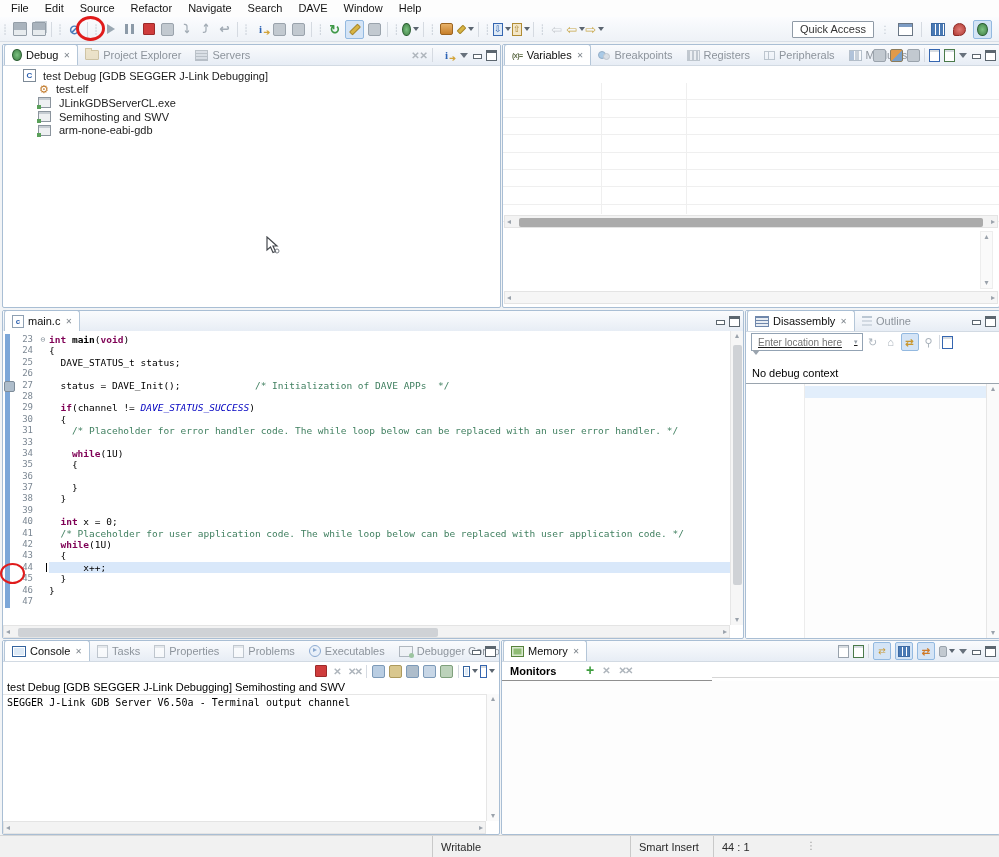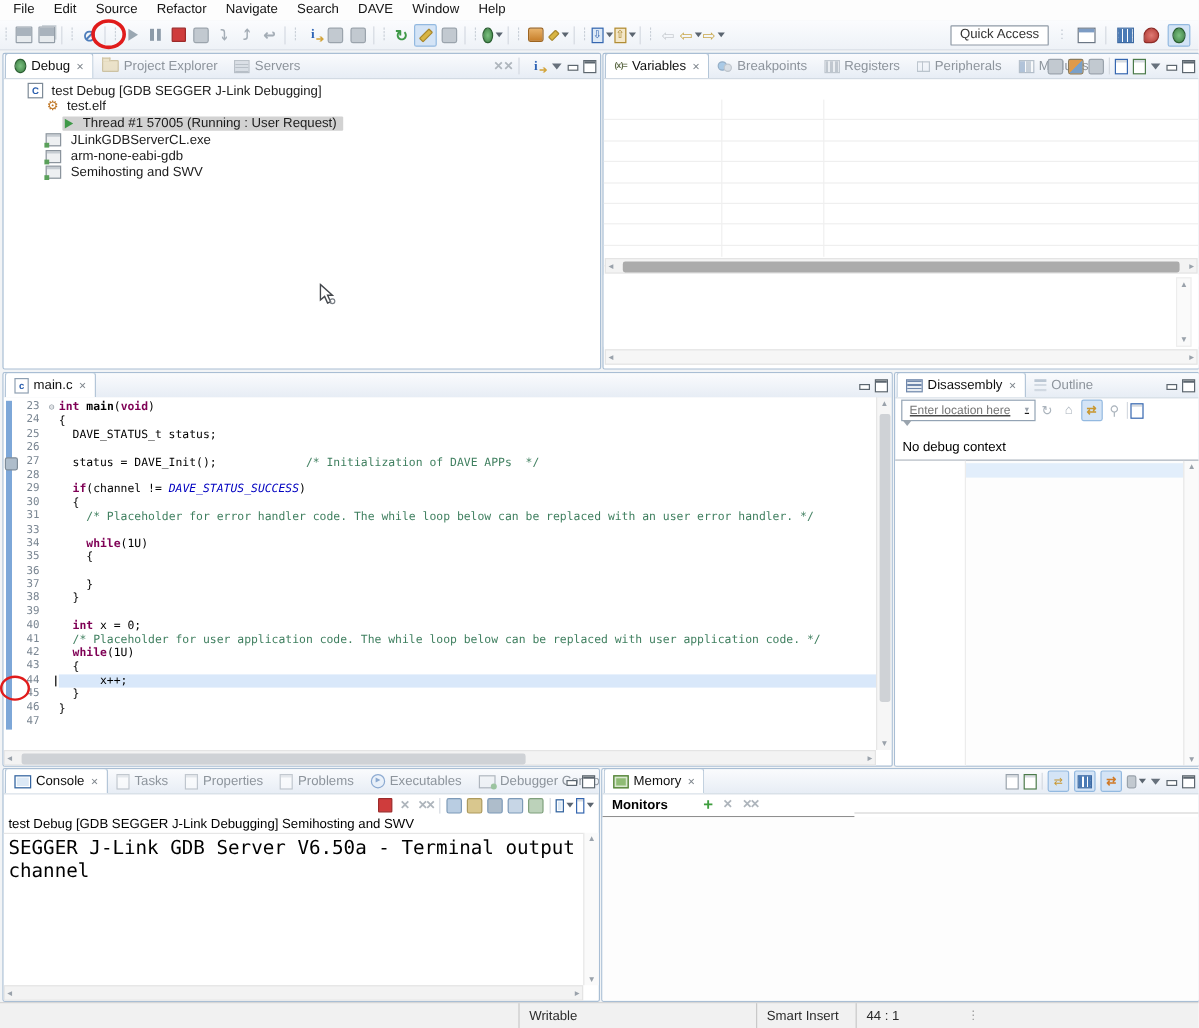--- a/index.html
+++ b/index.html
@@ -308,50 +308,42 @@
           </span>
         </div>
         <div class="trow">
           <span class="tspace" style="width: 20px;"></span>
           <span class="texp"></span>
           <span class="selwrap">
             <span class="ti-elf">⚙</span>
             <span class="lbl">test.elf</span>
           </span>
         </div>
-        <div class="trow sel">
-          <span class="tspace" style="width: 36px;"></span>
-          <span class="tspace" style="width: 11px;"></span>
-          <span class="selwrap">
-            <span class="ti-thread"></span>
-            <span class="lbl">Thread #1 57005 (Running : User Request)</span>
-          </span>
-        </div>
         <div class="trow">
           <span class="tspace" style="width: 20px;"></span>
           <span class="tspace" style="width: 11px;"></span>
           <span class="selwrap">
             <span class="ti-proc"></span>
             <span class="lbl">JLinkGDBServerCL.exe</span>
           </span>
         </div>
         <div class="trow">
           <span class="tspace" style="width: 20px;"></span>
           <span class="tspace" style="width: 11px;"></span>
           <span class="selwrap">
             <span class="ti-proc"></span>
-            <span class="lbl">arm-none-eabi-gdb</span>
+            <span class="lbl">Semihosting and SWV</span>
           </span>
         </div>
         <div class="trow">
           <span class="tspace" style="width: 20px;"></span>
           <span class="tspace" style="width: 11px;"></span>
           <span class="selwrap">
             <span class="ti-proc"></span>
-            <span class="lbl">Semihosting and SWV</span>
+            <span class="lbl">arm-none-eabi-gdb</span>
           </span>
         </div>
       </div>
   </div>
 
   <div class="panel" style="left:502px;top:44px;width:496px;height:262px;">
     <div class="tabbar" id="vars-tabs">
         <span class="tab active">
           <span class="mini ti-vars">(x)=</span>
           <span>Variables</span>
@@ -662,21 +654,21 @@
           <span class="ti-console"></span>
           <span class="caret"></span>
         </span>
       <span class="con-ic">
           <span class="ti-doc" style="border-color:#3566b0;"></span>
           <span class="caret"></span>
         </span>
     </div>
     <div style="position:absolute;left:4px;top:40px;color:#000;">test Debug [GDB SEGGER J-Link Debugging] Semihosting and SWV</div>
     <div style="position:absolute;left:0;right:13px;top:53px;bottom:13px;background:#fff;border-top:1px solid #e6e6e6;">
-      <div style="padding:2px 0 0 4px;font-family:'DejaVu Sans Mono',monospace;font-size:16px;color:#000;">SEGGER J-Link GDB Server V6.50a - Terminal output channel</div>
+      <div style="padding:2px 0 0 4px;font-family:'DejaVu Sans Mono',monospace;font-size:10px;color:#000;">SEGGER J-Link GDB Server V6.50a - Terminal output channel</div>
     </div>
     <div class="sb-v" style="right:0;top:53px;bottom:13px;background:#fafafa;">
       <span class="sb-a">▴</span>
         <span class="sb-a">▾</span>
     </div>
     <div class="sb-h" style="left:0;right:13px;bottom:0;top:auto;height:13px;">
       <span class="sb-a">◂</span>
         <span class="sb-a">▸</span>
     </div>
   </div>

